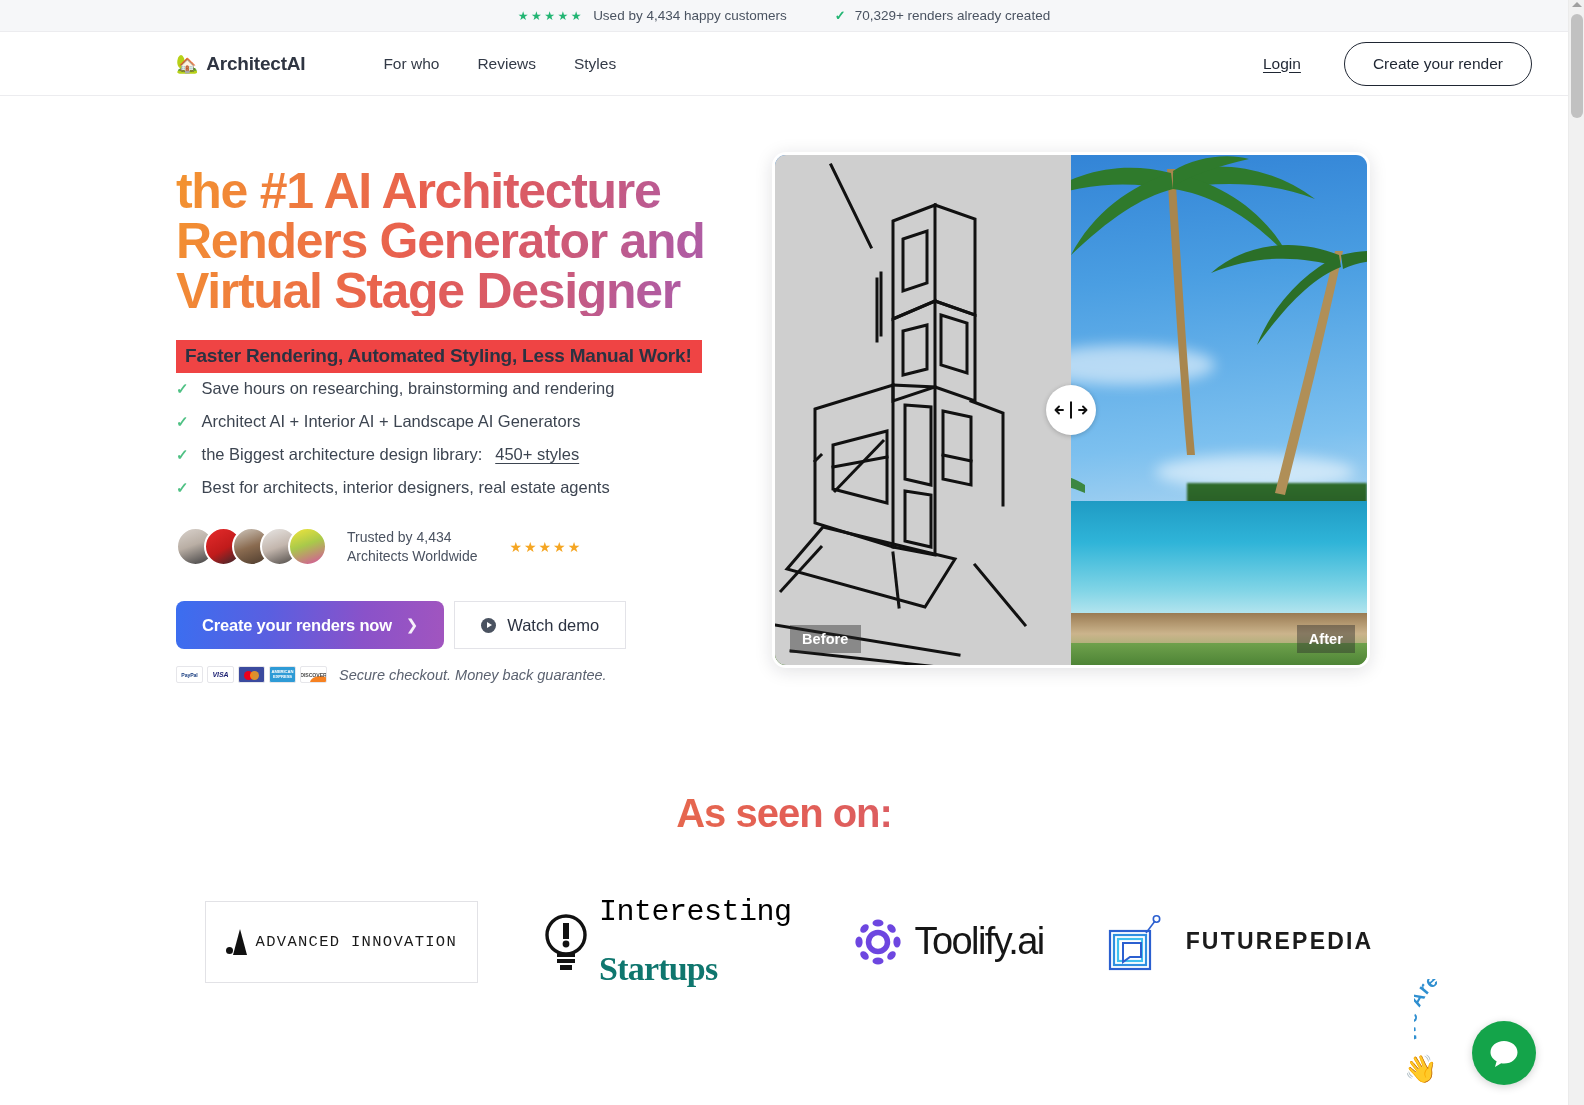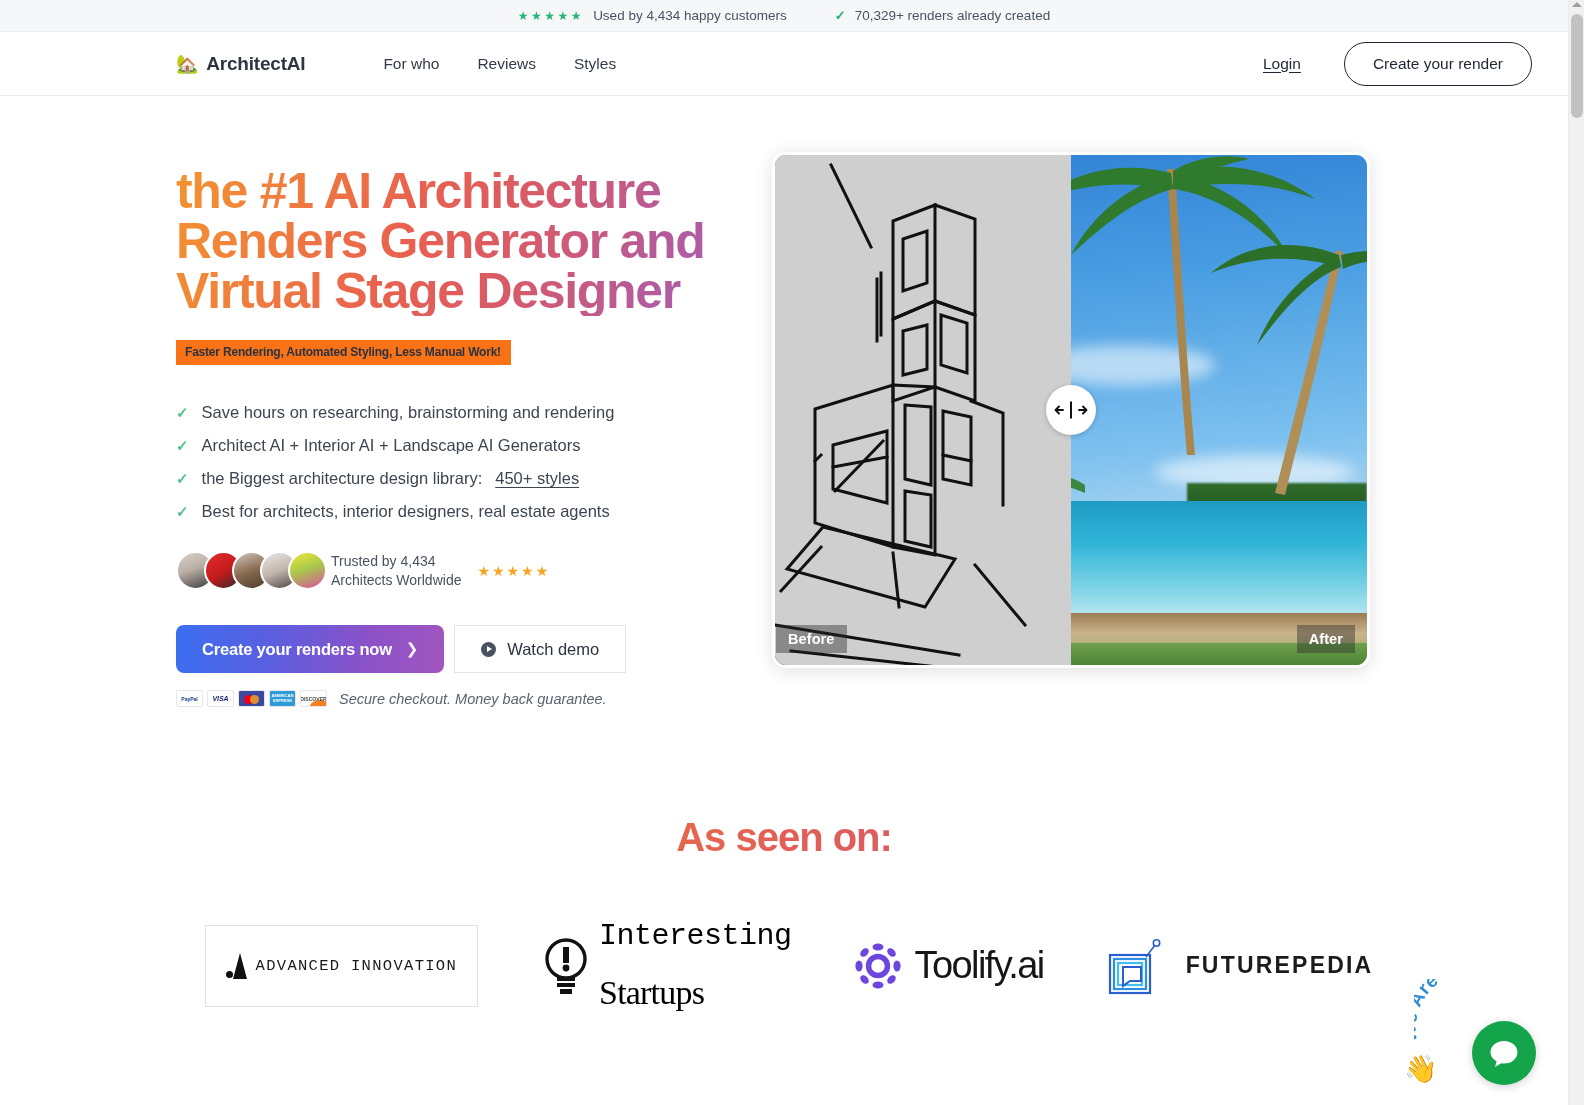--- a/index.html
+++ b/index.html
@@ -139,45 +139,45 @@
     -webkit-background-clip: text;
     background-clip: text;
     color: transparent;
     -webkit-text-fill-color: transparent;
     margin-bottom: 24px;
   }
   .headline span { display: block; }
 
   .subheadline {
     display: inline-block;
-    background: #f97316;
-    font-size: 12px;
+    background: #ef4444;
+    font-size: 19px;
     font-weight: 700;
     color: #2b3241;
     padding: 5px 10px 6px 9px;
     letter-spacing: -0.2px;
-    margin-bottom: 38px;
+    margin-bottom: 6px;
   }
 
   .features { list-style: none; }
   .feature {
     display: flex;
     align-items: baseline;
     gap: 13px;
     font-size: 16.5px;
     color: #3d4551;
     margin-bottom: 14px;
   }
   .feature-check { color: #4fc184; font-size: 15px; font-weight: 600; }
   .feature-link { text-decoration: underline; text-underline-offset: 3px; cursor: pointer; }
 
   .trust {
     display: flex;
     align-items: center;
-    gap: 4px;
+    gap: 20px;
     margin-top: 30px;
   }
   .avatars { display: flex; }
   .avatar {
     width: 39px; height: 39px;
     border-radius: 50%;
     border: 2.5px solid #fff;
     margin-left: -11px;
     background-size: cover;
   }
@@ -383,21 +383,21 @@
     position: absolute;
     bottom: 12px;
     color: #fff;
     font-size: 14.5px;
     font-weight: 700;
     z-index: 6;
     padding: 6px 12px;
     background: rgba(40,40,40,.42);
     letter-spacing: .1px;
   }
-  .ba-label-before { left: 1px; }
+  .ba-label-before { left: 15px; }
   .ba-label-after { right: 12px; }
   .ba-divider {
     position: absolute;
     left: 50%; top: 0; bottom: 0;
     width: 2px;
     margin-left: -1px;
     background: rgba(255,255,255,.0);
     z-index: 7;
   }
   .ba-handle {
@@ -473,22 +473,22 @@
   .logo-is-words { line-height: .98; }
   .logo-is-top {
     font-family: Liberation Mono, monospace;
     font-size: 30px;
     color: #000000;
     letter-spacing: -.5px;
   }
   .logo-is-bot {
     font-family: "Liberation Serif", serif;
     font-size: 34px;
-    font-weight: 400;
-    color: #000000;
+    font-weight: 700;
+    color: #0f766e;
     letter-spacing: -.8px;
     margin-top: 25px;
   }
   .logo-toolify { display: flex; align-items: center; gap: 13px; }
   .logo-toolify-text {
     font-size: 38px;
     font-weight: 400;
     color: #161616;
     letter-spacing: -1.6px;
   }

